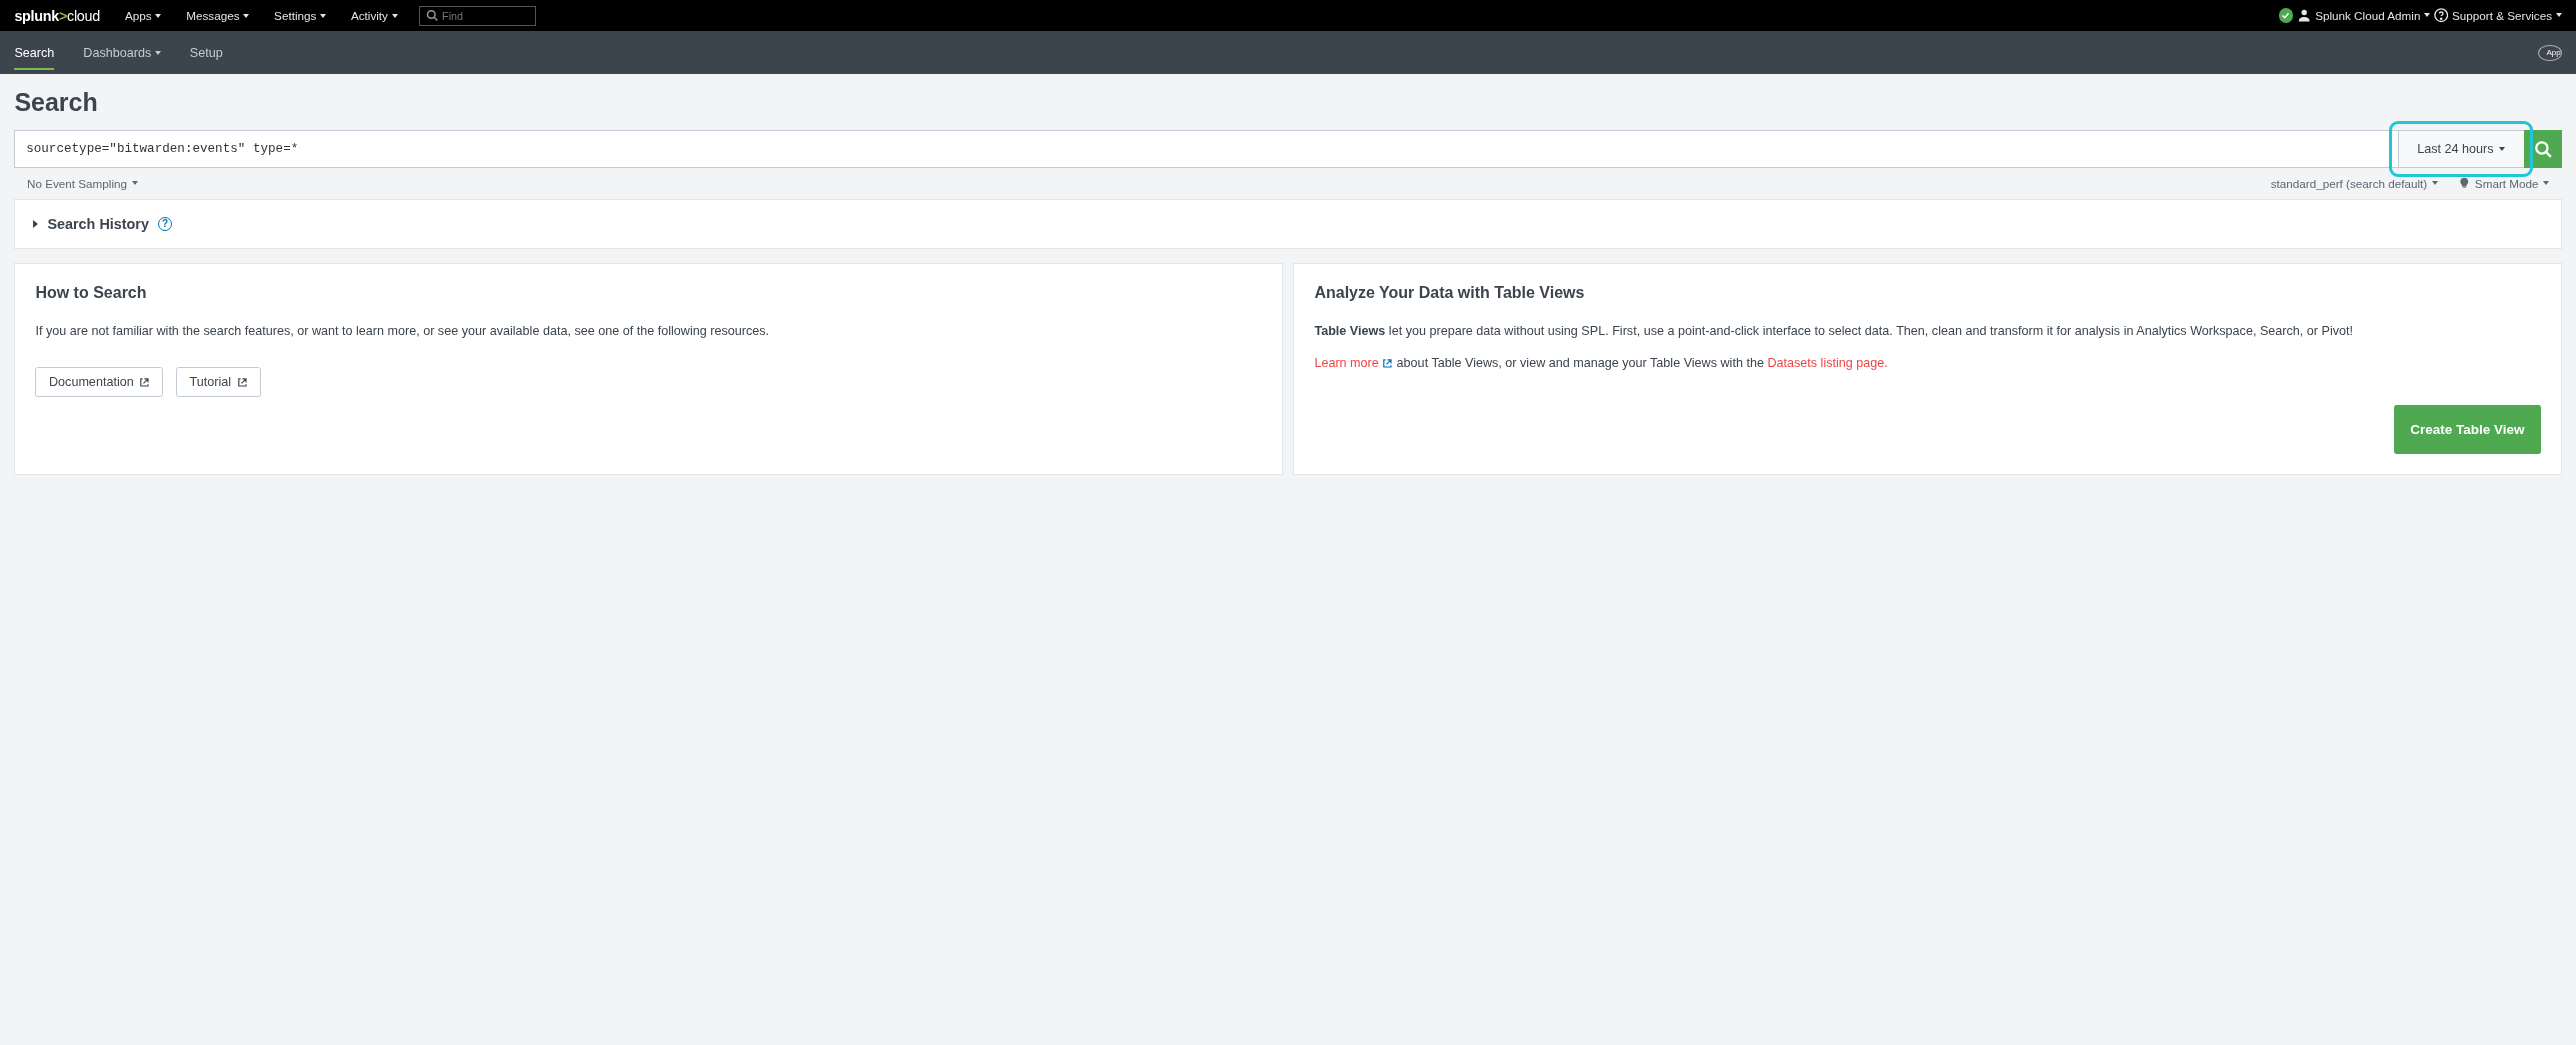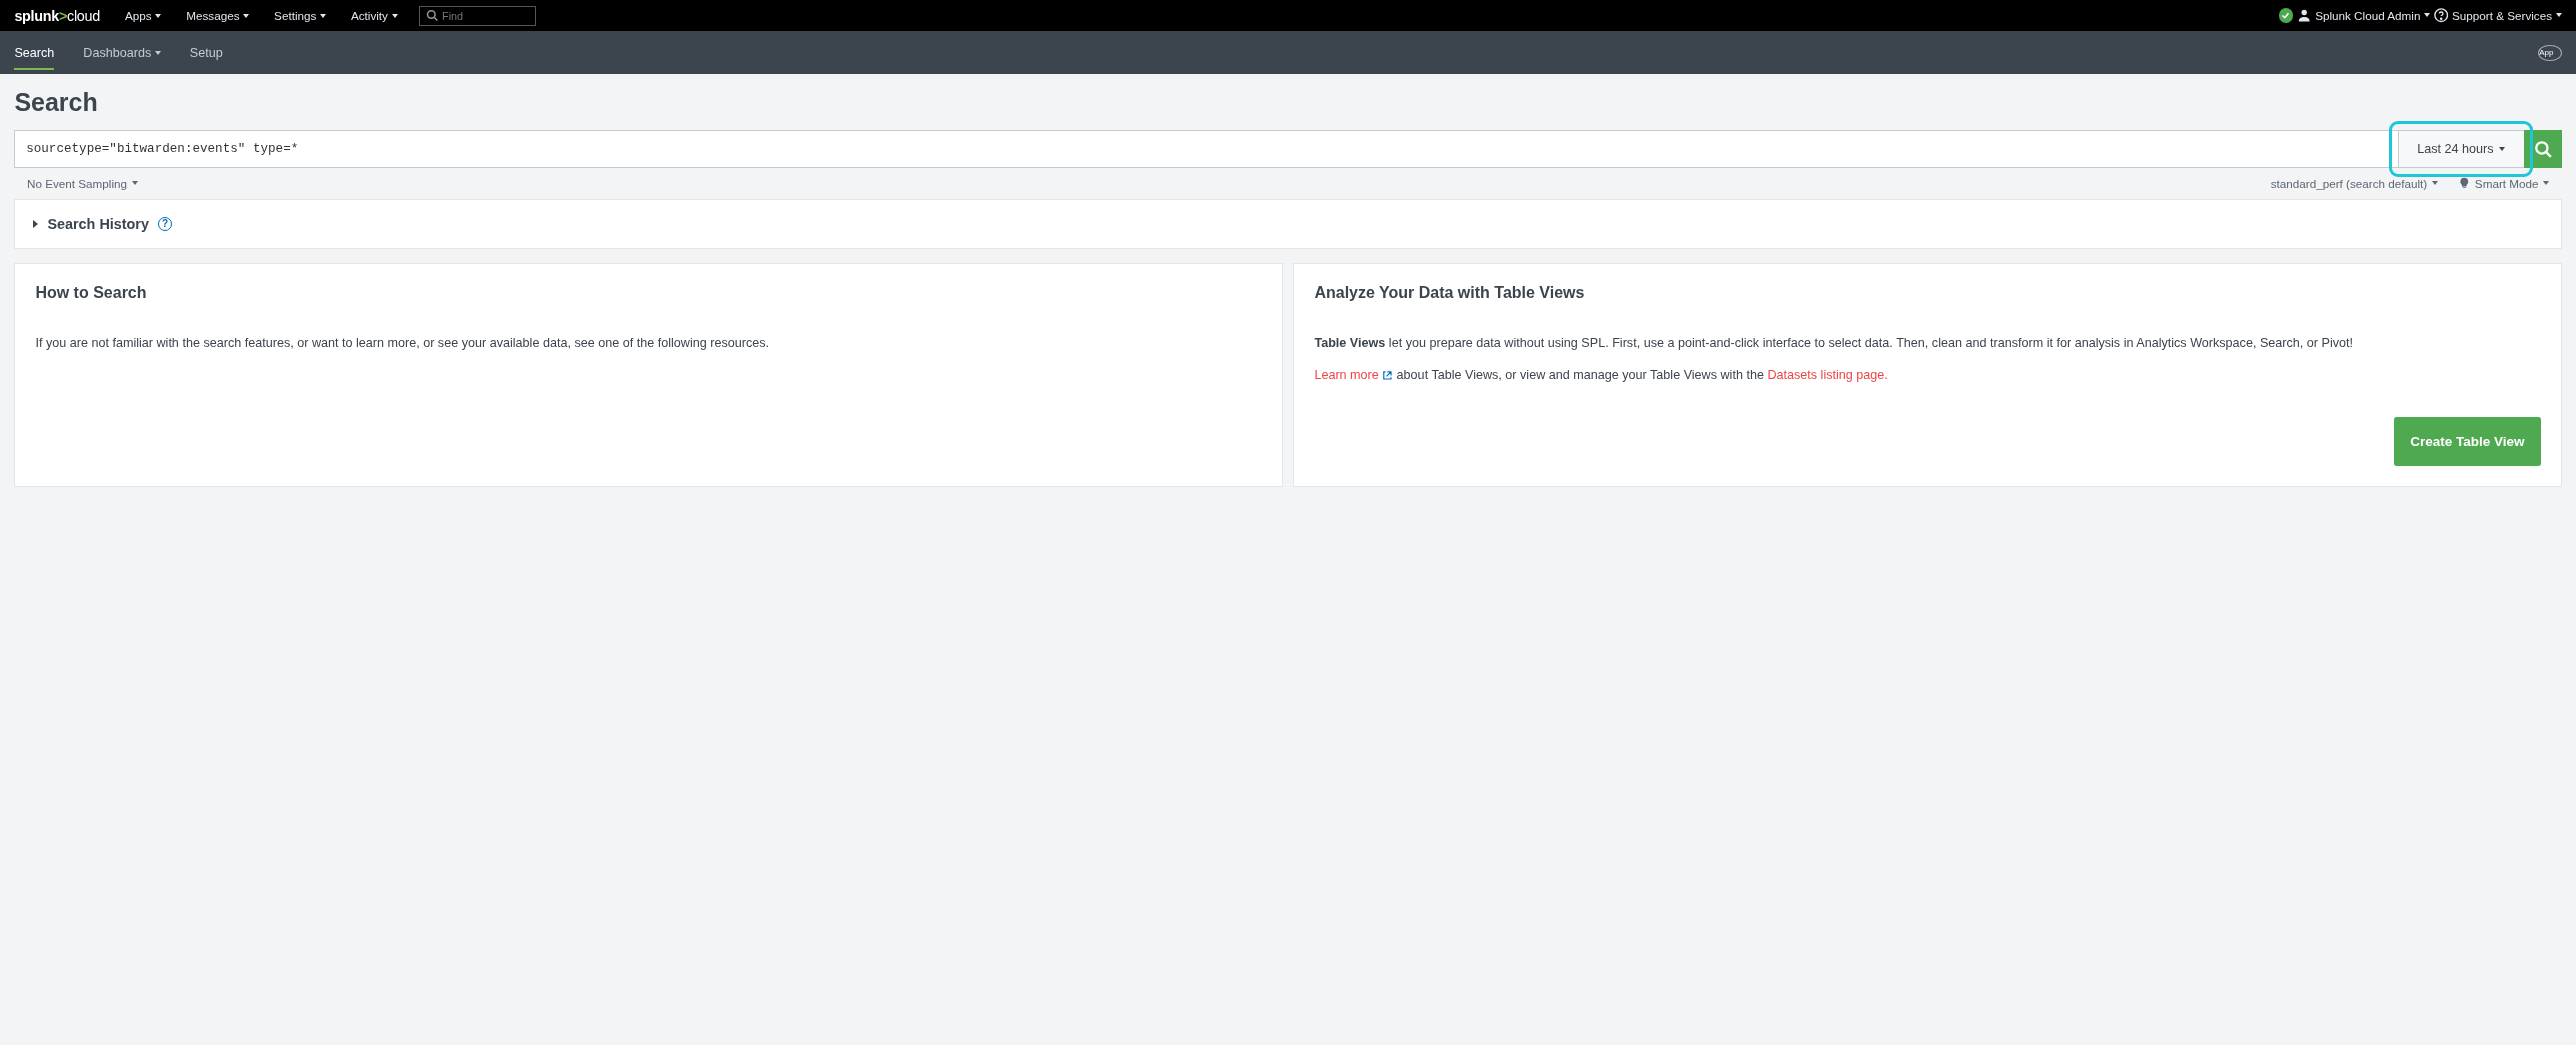--- a/index.html
+++ b/index.html
@@ -19,21 +19,21 @@
 .topbar-right { margin-left: auto; display: flex; align-items: center; gap: 4px; }
 .status-dot { width: 14.4px; height: 14.4px; border-radius: 50%; background: #4fa950; display: flex; align-items: center; justify-content: center; color: #fff; font-size: 9px; }
 .user-icon, .help-icon { color: #e1e6eb; }
 .icon-svg { width: 14.4px; height: 14.4px; display: block; }
 
 
 .subbar { background: #3c444d; height: 43px; display: flex; align-items: center; padding: 0 14.4px; }
 .subnav { display: flex; gap: 29px; }
 .subnav-item { color: #c3cbd4; font-size: 12.6px; cursor: pointer; padding: 10.8px 0; display: flex; align-items: center; gap: 3.6px; }
 .subnav-item.active { color: #fff; border-bottom: 2.7px solid #7fb84e; padding-bottom: 8px; }
-.app-badge { margin-left: auto; width: 23.4px; height: 16px; border: 0.9px solid #aaa; border-radius: 50%; display: flex; align-items: center; justify-content: flex-start; color: #fff; font-size: 8px; }
+.app-badge { margin-left: auto; width: 23.4px; height: 16px; border: 0.9px solid #aaa; border-radius: 50%; display: flex; align-items: center; justify-content: flex-end; color: #fff; font-size: 8px; }
 
 
 .page { padding: 14.4px; }
 h1.page-title { font-size: 25px; font-weight: 600; color: #3c444d; margin-bottom: 12.6px; }
 
 
 .searchbar-wrap { position: relative; display: flex; width: 100%; }
 .search-input-box { flex: 1; border: 0.9px solid #c3cbd4; background: #fff; height: 38px; display: flex; align-items: center; padding: 0 10.8px; font-family: "Courier New", monospace; font-size: 12.6px; color: #333; border-right: none; }
 .time-dropdown { border: 0.9px solid #c3cbd4; background: #f7f8fa; height: 38px; min-width: 126px; display: flex; align-items: center; justify-content: center; gap: 5.4px; font-size: 12.6px; color: #3c444d; border-right: none; }
 .search-submit { width: 38px; height: 38px; background: #4fa950; display: flex; align-items: center; justify-content: center; color: #fff; border: none; cursor: pointer; }
@@ -47,21 +47,21 @@
 
 .card { background: #fff; border: 0.9px solid #e1e6eb; padding: 16px 18px; margin-top: 0; }
 .history-card { display: flex; align-items: center; gap: 9px; }
 .history-title { font-weight: 600; font-size: 14.4px; color: #3c444d; }
 .chevron-right { width: 0; height: 0; border-top: 4.5px solid transparent; border-bottom: 4.5px solid transparent; border-left: 5.4px solid #3c444d; }
 .help-q { width: 14.4px; height: 14.4px; border: 1.3px solid #006eb3; border-radius: 50%; color: #006eb3; display: flex; align-items: center; justify-content: center; font-size: 10px; font-weight: bold; }
 
 
 .cards-row { display: flex; gap: 10.8px; margin-top: 14.4px; }
 .info-card { flex: 1; background: #fff; border: 0.9px solid #e1e6eb; padding: 20px; }
-.info-card h3 { font-size: 16px; font-weight: 600; color: #3c444d; margin-bottom: 32px; }
+.info-card h3 { font-size: 16px; font-weight: 600; color: #3c444d; margin-bottom: 20px; }
 .info-card p { color: #3c444d; line-height: 1.55; font-size: 12.6px; margin-bottom: 12.6px; }
 .link { color: #ef4444; cursor: pointer; }
 .btn-outline { border: 0.9px solid #c3cbd4; background: #fff; padding: 7.2px 12.6px; font-size: 12.6px; color: #3c444d; cursor: pointer; display: inline-flex; align-items: center; gap: 5.4px; margin-right: 9px; border-radius: 2.7px; }
 .btn-green { background: #4fa950; color: #fff; border: none; padding: 17px 16px; font-size: 13.5px; font-weight: 600; cursor: pointer; border-radius: 2.7px; float: right; }
 .ext-icon { width: 10.8px; height: 10.8px; }
 .table-card-body { display: flex; gap: 18px; flex-direction: column; }
 .table-card-text { flex: 1; }
 </style>
 </head>
 <body>
@@ -182,20 +182,34 @@
   <div class="card history-card">
     <span class="chevron-right"></span>
     <span class="history-title">Search History</span>
     <span class="help-q">?</span>
   </div>
 
   <div class="cards-row">
     <div class="info-card">
       <h3>How to Search</h3>
       <p>If you are not familiar with the search features, or want to learn more, or see your available data, see one of the following resources.</p>
+      <div style="margin-top:25px;">
+        <button class="btn-outline">
+          <span>Documentation</span>
+          <svg class="ext-icon" viewBox="0 0 12 12" fill="none" stroke="#3c444d" stroke-width="1.3">
+              <path d="M4 2 L2 2 L2 10 L10 10 L10 8 M6 2 L10 2 L10 6 M10 2 L5 7"></path>
+            </svg>
+        </button>
+        <button class="btn-outline">
+          <span>Tutorial</span>
+          <svg class="ext-icon" viewBox="0 0 12 12" fill="none" stroke="#3c444d" stroke-width="1.3">
+              <path d="M4 2 L2 2 L2 10 L10 10 L10 8 M6 2 L10 2 L10 6 M10 2 L5 7"></path>
+            </svg>
+        </button>
+      </div>
     </div>
 
     <div class="info-card">
       <h3>Analyze Your Data with Table Views</h3>
       <div class="table-card-body">
         <div class="table-card-text">
           <p>
             <b>Table Views</b><span> let you prepare data without using SPL. First, use a point-and-click interface to select data. Then, clean and transform it for analysis in Analytics Workspace, Search, or Pivot!</span>
           </p>
           <p>

